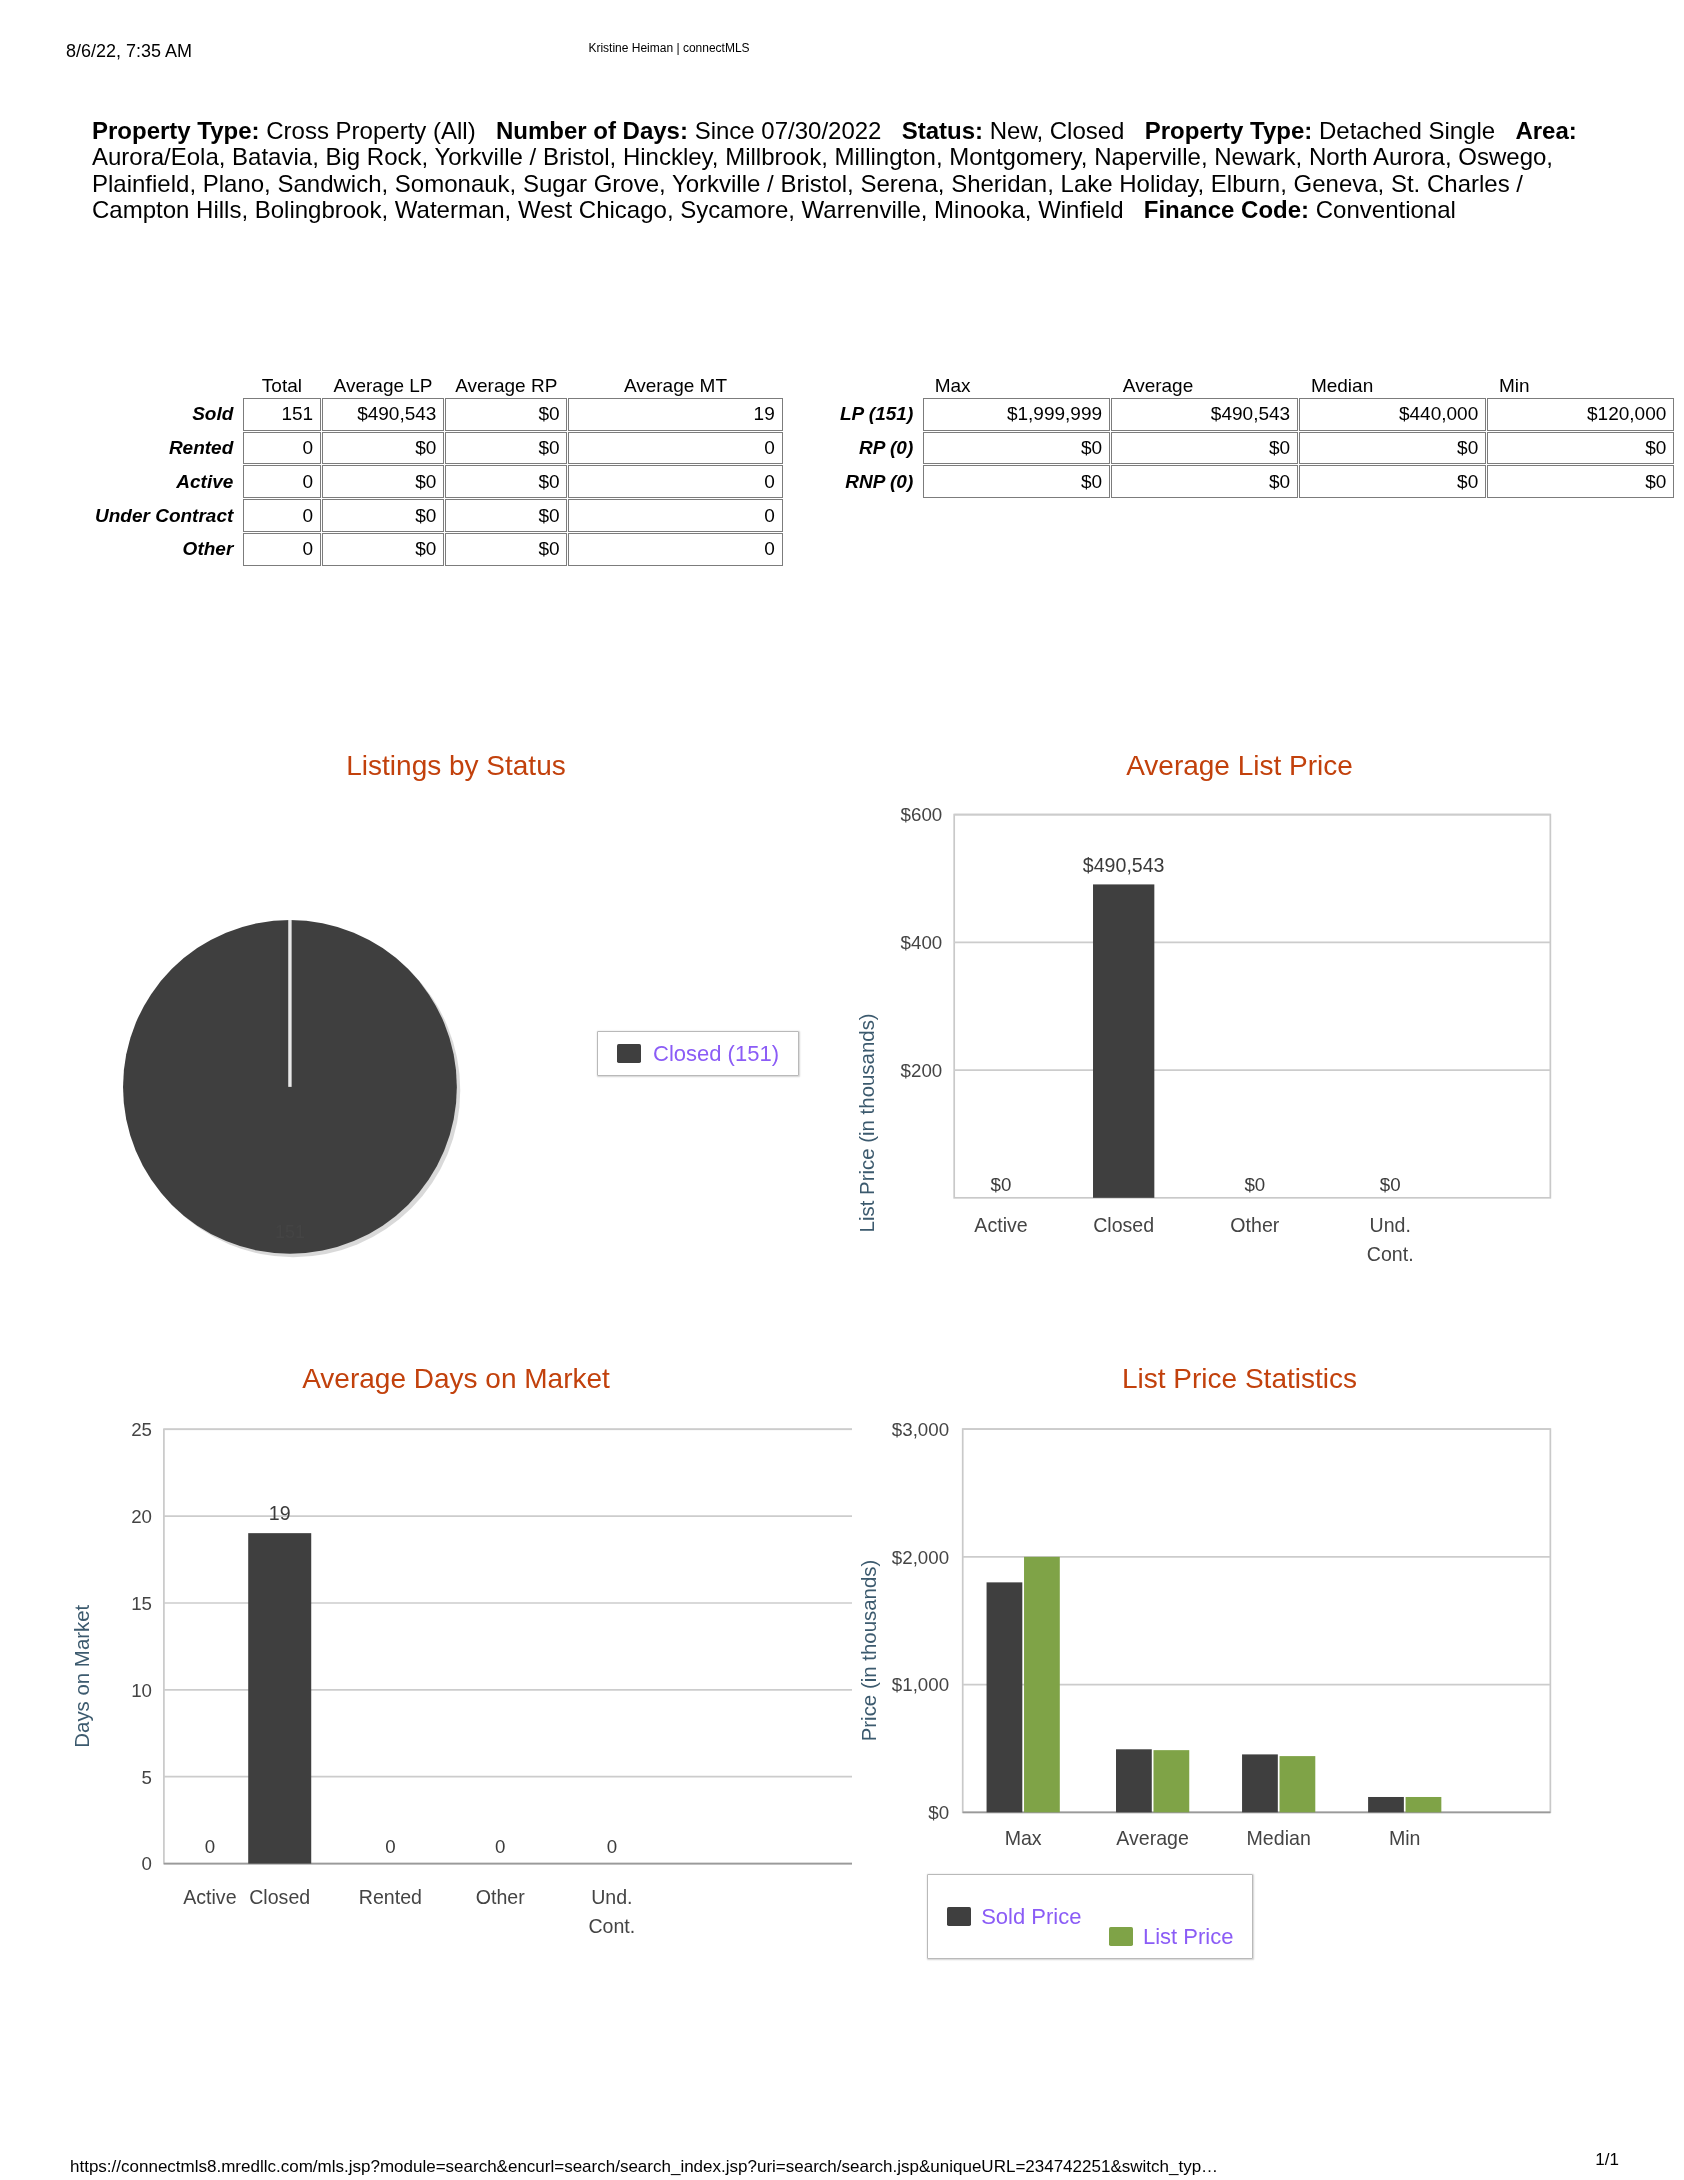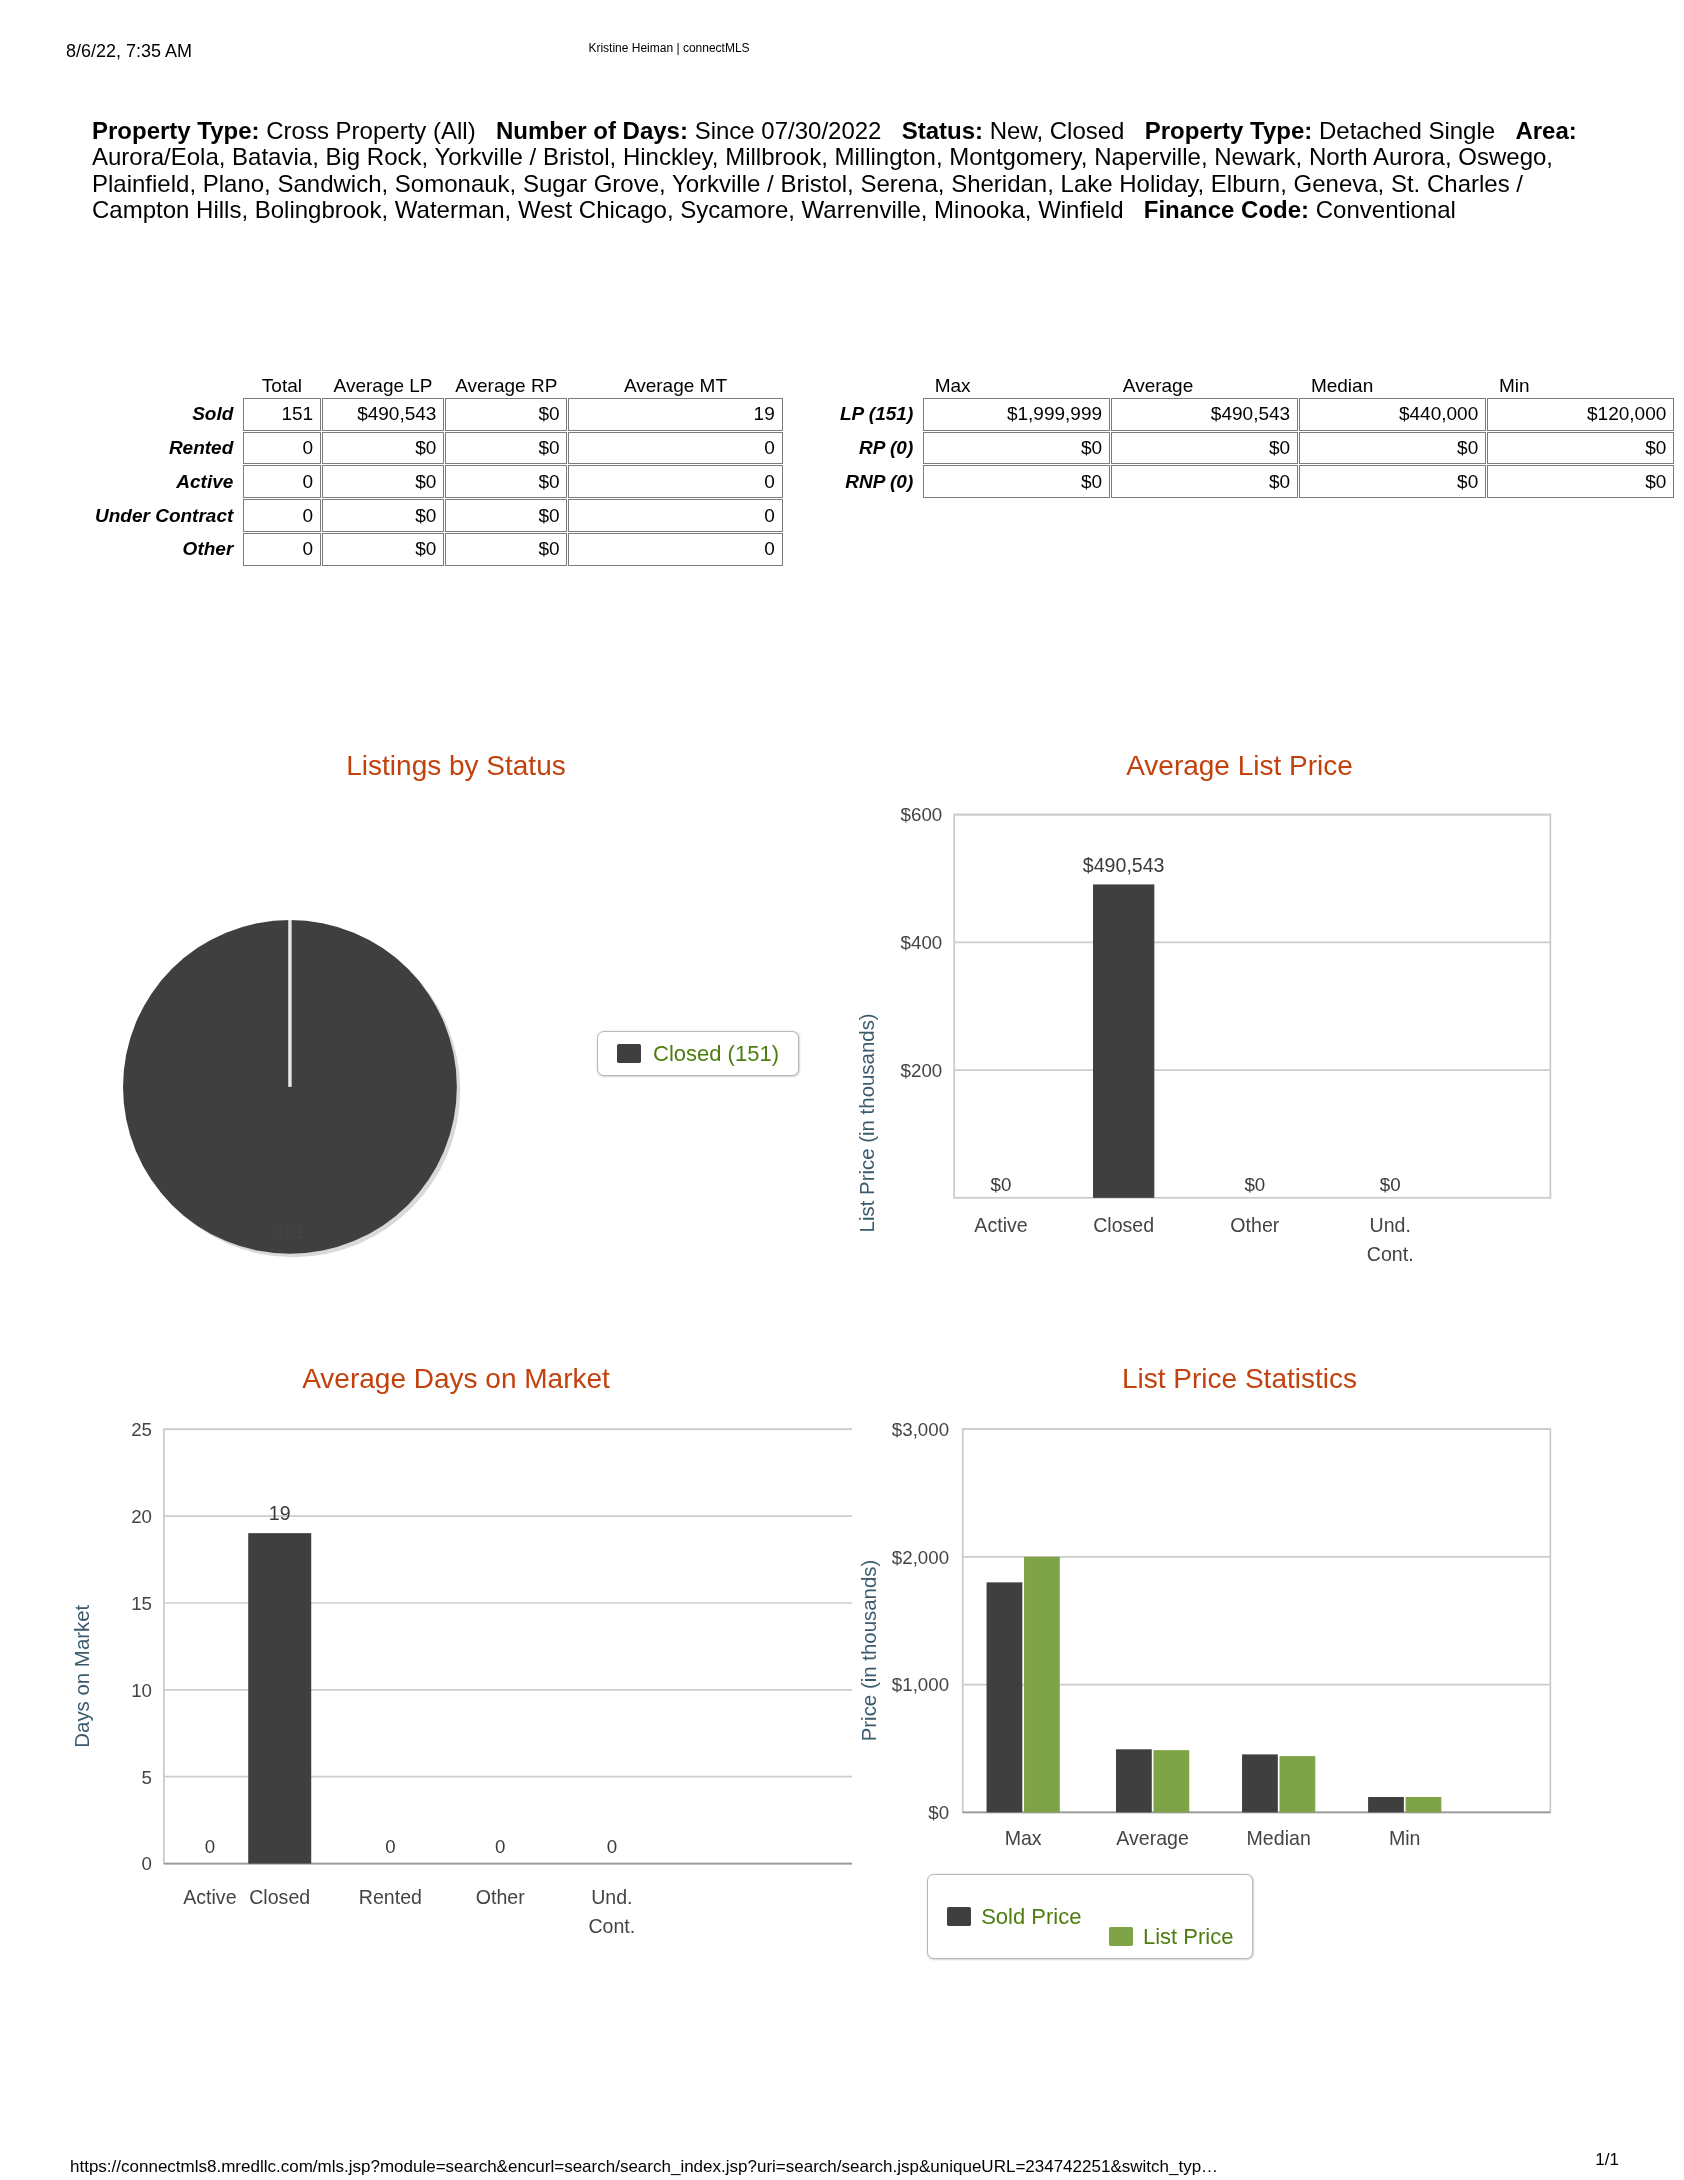--- a/index.html
+++ b/index.html
@@ -127,26 +127,26 @@
   #panel-pie   { position: absolute; left: 60px;  top: 750px;  width: 792px; height: 596px; }
   #panel-alp   { position: absolute; left: 852px;top: 750px;  width: 775px; height: 596px; }
   #panel-adom  { position: absolute; left: 60px;  top: 1363px; width: 792px; height: 630px; }
   #panel-lps   { position: absolute; left: 852px;top: 1363px; width: 775px; height: 630px; }
 
   .legend-box {
     display: inline-flex;
     align-items: center;
     gap: 12px;
     border: 0.9px solid #b9b9b9;
-    border-radius: 7px;
+    border-radius: 1px;
     background: #fff;
     padding: 8.5px 19px;
     box-shadow: 0.9px 0.9px 1.7px rgba(0,0,0,0.18);
     font-size: 22px;
-    color: #4d7c0f;
+    color: #8b5cf6;
   }
   .legend-swatch {
     width: 24px; height: 19px; display: inline-block;
     border-radius: 1.7px;
   }
   .legend-row {
     display: flex; align-items: center; gap: 10.2px;
   }
 
   

